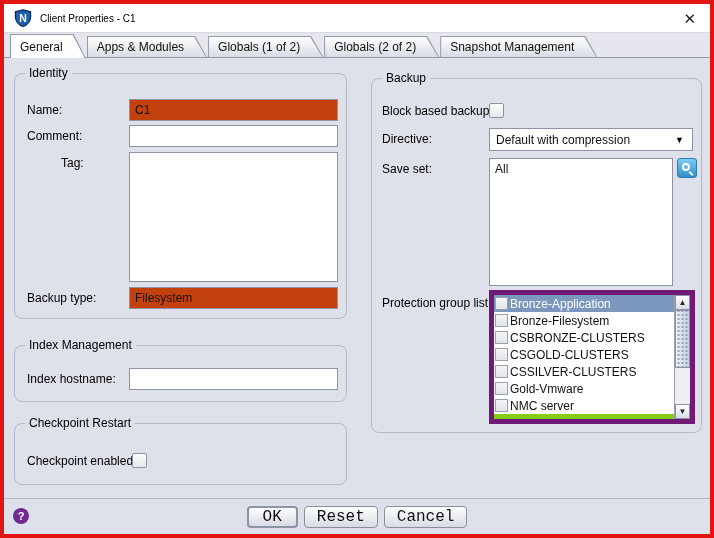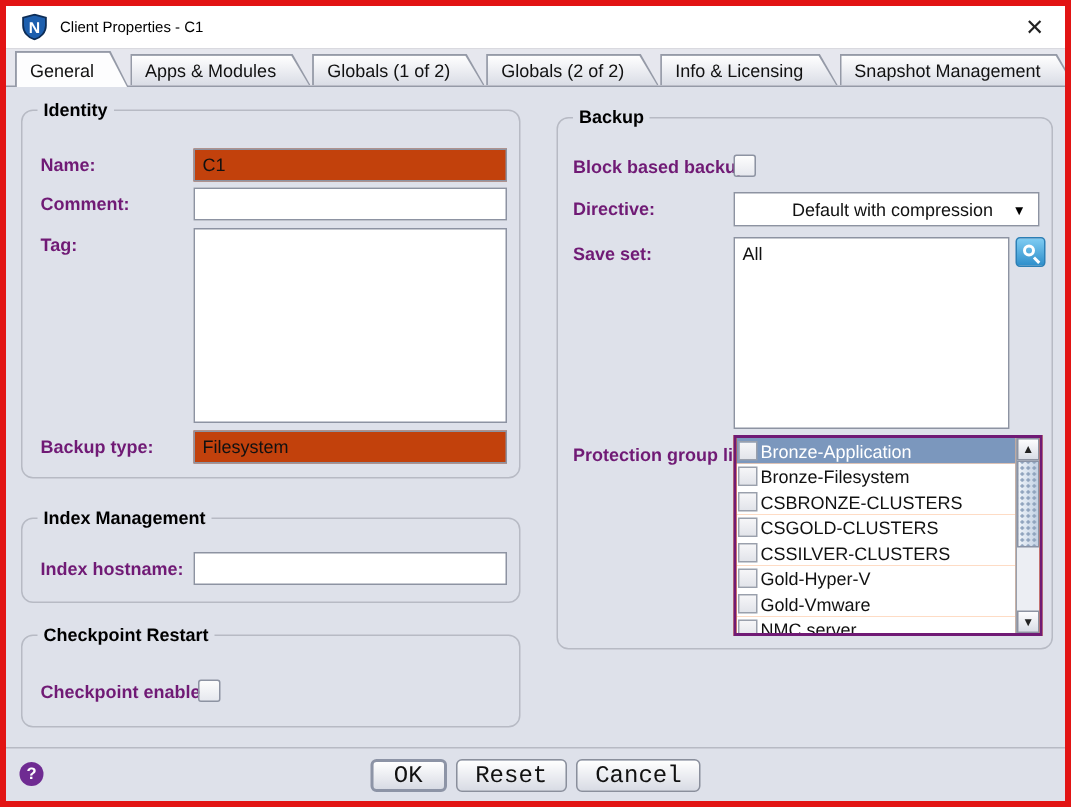--- a/index.html
+++ b/index.html
@@ -22,47 +22,47 @@
          background:#959aa7; padding:1px 1px 0 1px; position:relative; z-index:1; }
   .tab-face { height:100%; clip-path:polygon(0 0, calc(100% - 12px) 0, 100% 100%, 0 100%);
               background:linear-gradient(#ffffff,#d9dce5); padding:3px 22px 0 9px; white-space:nowrap;
               font-size:12px; color:#111; }
   .tab.active { height:24px; margin-bottom:-1px; z-index:3; }
   .tab.active .tab-face { background:#fdfdfe; padding-top:5px; }
 
   
   .groupbox { position:absolute; border:1px solid #b7bac4; border-radius:8px; }
   .groupbox-title { position:absolute; top:-8px; left:10px; background:#dee1ea; padding:0 4px;
-                    font-weight:bold; font-size:12px; color:#000;text-align:center; }
-  .fld-label { position:absolute; left:12px; height:22px; line-height:22px; color:#701a75;font-weight:bold; }
+                    font-weight:normal; font-size:12px; color:#000;text-align:center; }
+  .fld-label { position:absolute; left:12px; height:22px; line-height:22px; color:#000000; }
 
   .tb, .ta { position:absolute; border:1px solid #8d93a2; background:#fff; font-family:"Liberation Sans",sans-serif;
              font-size:12px; padding:0 5px; height:22px; outline:none; color:#111; }
   .ta { padding:3px 5px; resize:none; overflow:hidden; }
   .readonly { background:#c2410c; }
 
   .checkbox { position:absolute; width:15px; height:15px; border:1px solid #8d93a2; border-radius:2px;
               background:linear-gradient(#fdfdfd,#e6e8ee); }
 
   
   .dropdown { position:absolute; border:1px solid #8d93a2; background:#fff; height:23px;
               display:flex; align-items:center; padding:0 6px; }
-  .dropdown-value { flex:1;margin-left:32px; }
+  .dropdown-value { flex:1; }
   .dropdown-arrow { font-size:9px; color:#000; padding-right:2px; }
 
   
   .search-btn { position:absolute; width:20px; height:20px; border:1px solid #2c7fb5; border-radius:3px;
                 background:linear-gradient(#7fccf2,#2f8fcb); }
   .search-lens { position:absolute; left:4px; top:4px; width:8px; height:8px; border:2px solid #fff;
                  border-radius:50%; }
   .search-handle { position:absolute; left:12px; top:12px; width:5px; height:2px; background:#fff;
                    transform:rotate(45deg); transform-origin:0 0; }
 
   
-  .listbox { position:absolute; border:2px solid #701a75; background:#f97316; overflow:hidden; }
+  .listbox { position:absolute; border:5px solid #701a75; background:#84cc16; overflow:hidden; }
   .list-rows { position:absolute; left:0; top:0; right:16px; bottom:0; overflow:hidden; }
   .list-row { height:17px; display:flex; align-items:center; background:#fff; }
   .list-row.selected { background:#7b97bd; }
   .list-row.selected .list-row-label { color:#fff; }
   .row-checkbox { width:13px; height:13px; margin-left:1px; border:1px solid #9aa0ac;
                   background:linear-gradient(#f6f6f8,#e2e4ea); flex:none; }
   .list-row-label { margin-left:2px; white-space:nowrap; color:#111; }
 
   
   .scrollbar { position:absolute; right:0; top:0; bottom:0; width:16px; background:#eceef3;
@@ -109,34 +109,31 @@
       <div class="tab">
         <div class="tab-face">Apps &amp; Modules</div>
       </div>
       <div class="tab">
         <div class="tab-face">Globals (1 of 2)</div>
       </div>
       <div class="tab">
         <div class="tab-face">Globals (2 of 2)</div>
       </div>
       <div class="tab">
-        <div class="tab-face">Info &amp; Licensing</div>
-      </div>
-      <div class="tab">
         <div class="tab-face">Snapshot Management</div>
       </div>
     </div>
 
   <div class="groupbox" style="left:10px; top:69px; width:333px; height:246px;">
     <div class="groupbox-title">Identity</div>
     <div class="fld-label" style="top:25px;">Name:</div>
     <input class="tb readonly" style="left: 114px; top: 25px; width: 209px;" readonly="" value="C1">
     <div class="fld-label" style="top:51px;">Comment:</div>
     <input class="tb" style="left: 114px; top: 51px; width: 209px;" value="">
-    <div class="fld-label" style="top:78px;">Tag:</div>
+    <div class="fld-label" style="top:78px;margin-left:34px;">Tag:</div>
     <textarea class="ta" style="left: 114px; top: 78px; width: 209px; height: 130px;"></textarea>
     <div class="fld-label" style="top:213px;">Backup type:</div>
     <input class="tb readonly" style="left: 114px; top: 213px; width: 209px;" readonly="" value="Filesystem">
   </div>
 
   <div class="groupbox" style="left:10px; top:341px; width:333px; height:57px;">
     <div class="groupbox-title">Index Management</div>
     <div class="fld-label" style="top:22px;">Index hostname:</div>
     <input class="tb" style="left: 114px; top: 22px; width: 209px;" value="">
   </div>
@@ -185,24 +182,20 @@
           <div class="list-row">
             <span class="row-checkbox"></span>
             <span class="list-row-label">CSGOLD-CLUSTERS</span>
           </div>
           <div class="list-row">
             <span class="row-checkbox"></span>
             <span class="list-row-label">CSSILVER-CLUSTERS</span>
           </div>
           <div class="list-row">
             <span class="row-checkbox"></span>
-            <span class="list-row-label">Gold-Hyper-V</span>
-          </div>
-          <div class="list-row">
-            <span class="row-checkbox"></span>
             <span class="list-row-label">Gold-Vmware</span>
           </div>
           <div class="list-row">
             <span class="row-checkbox"></span>
             <span class="list-row-label">NMC server</span>
           </div>
         </div>
       <div class="scrollbar">
         <div class="scroll-btn up">▲</div>
         <div class="scroll-thumb"></div>

